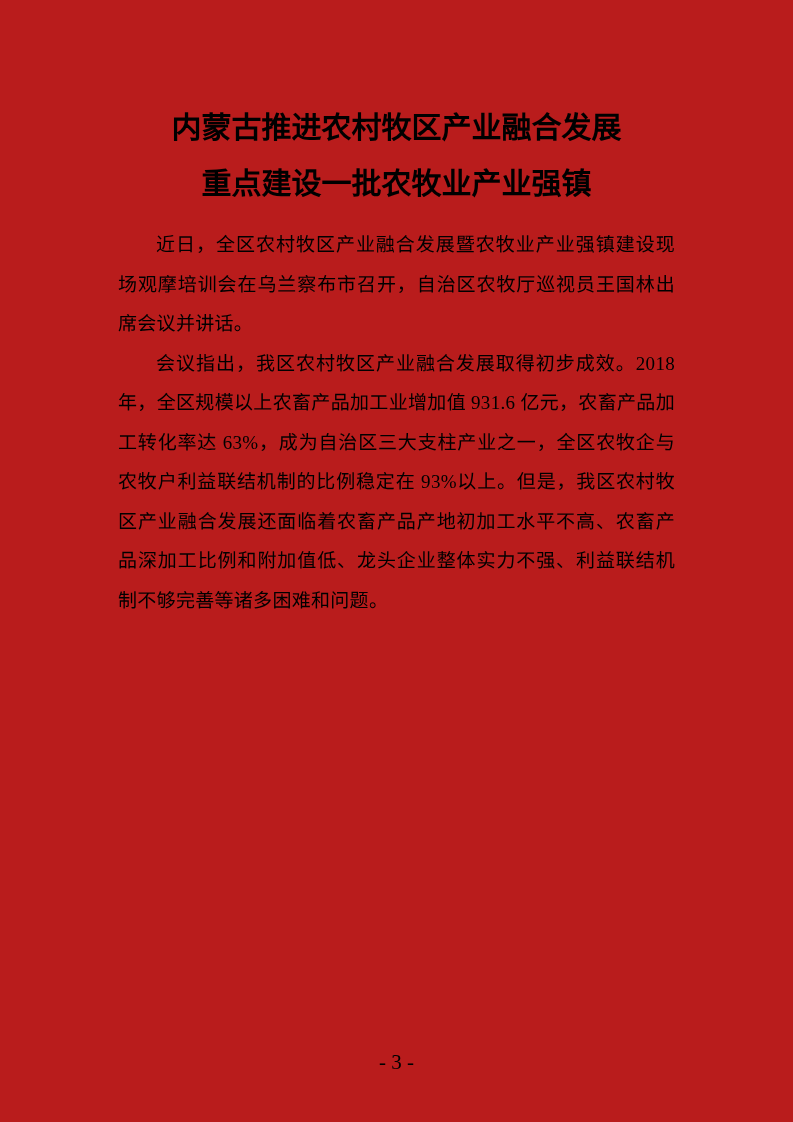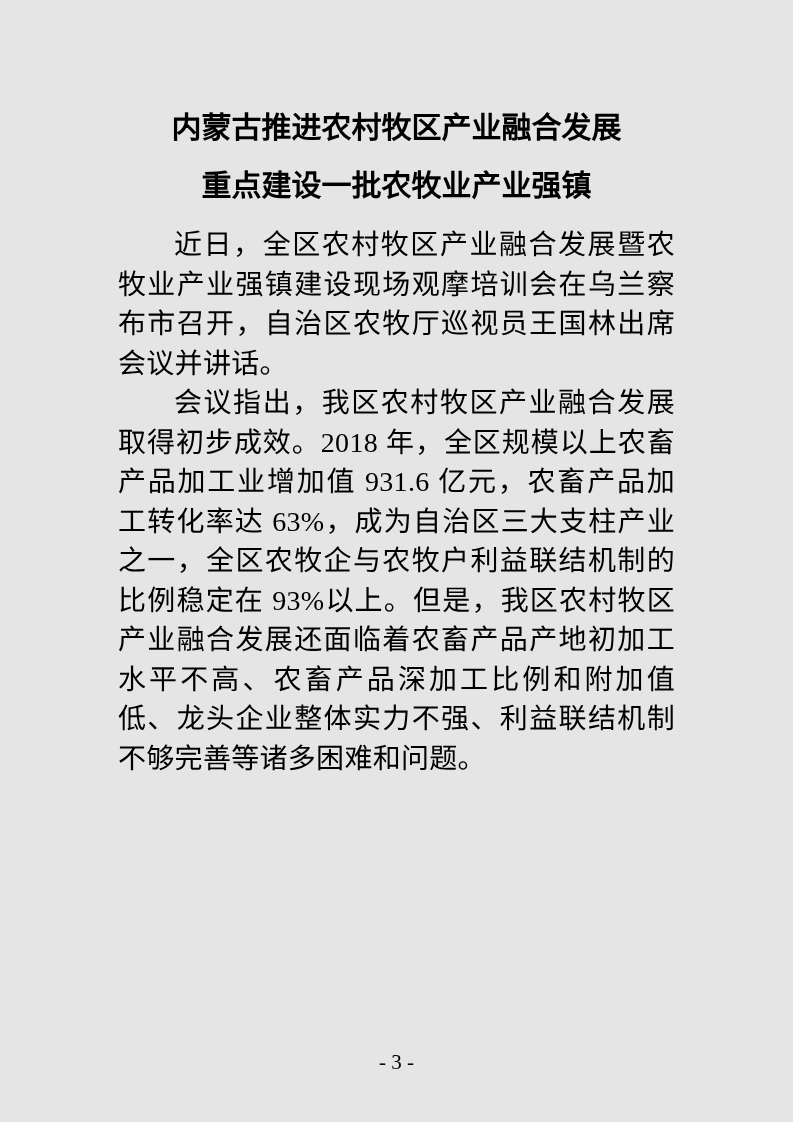--- a/index.html
+++ b/index.html
@@ -4,45 +4,45 @@
 <style>
   html, body {
     margin: 0;
     padding: 0;
     background: #ffffff;
   }
   .page {
     position: relative;
     width: 793px;
     height: 1122px;
-    background: #e5e5e5;
+    background: #b91c1c;
     color: #000000;
     font-family: "Liberation Serif", "DejaVu Serif", serif;
     overflow: hidden;
   }
   .content {
     position: absolute;
     left: 118px;
     top: 0;
     width: 557px;
   }
   .doc-title {
     margin: 0;
     font-size: 30px;
     line-height: 40px;
     font-weight: bold;
     text-align: center;
     letter-spacing: 0px;
     white-space: nowrap;
   }
   .doc-title.line1 { margin-top: 108px; }
-  .doc-title.line2 { margin-top: 18px; }
+  .doc-title.line2 { margin-top: 18px; font-family: Liberation Mono, monospace; }
   .doc-body {
     margin-top: 19px;
-    font-size: 28px;
+    font-size: 19px;
     line-height: 39.5px;
     text-align: justify;
     text-justify: inter-character;
     letter-spacing: 0.3px;
   }
   .doc-body p {
     margin: 0;
     padding: 0;
     text-indent: 2em;
   }

